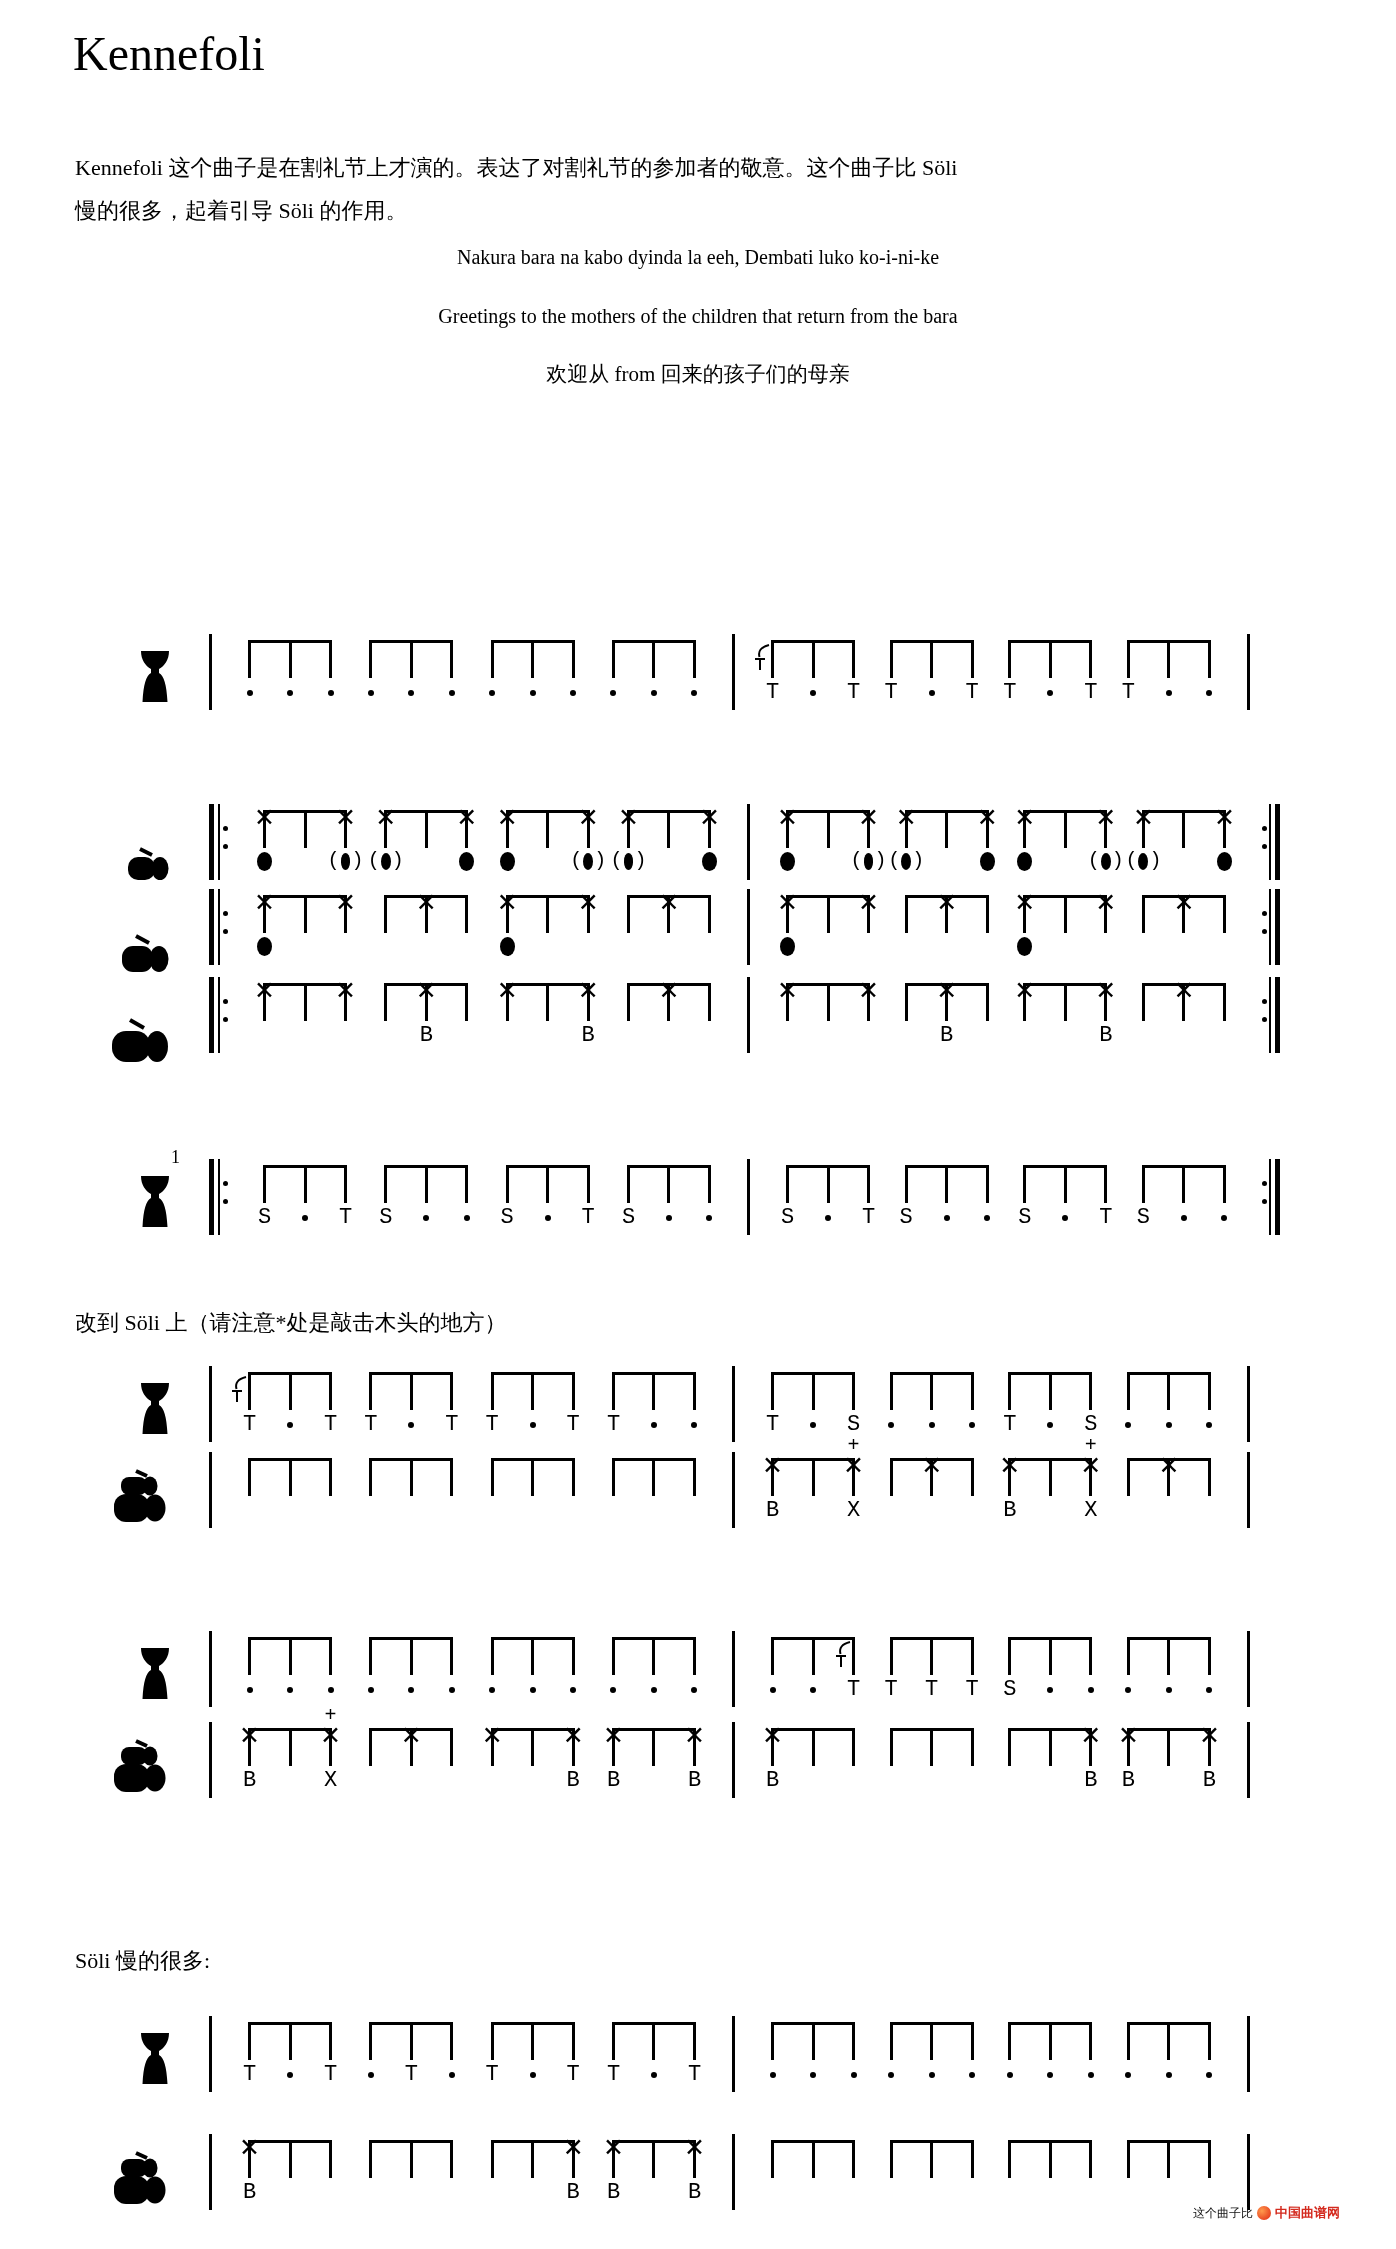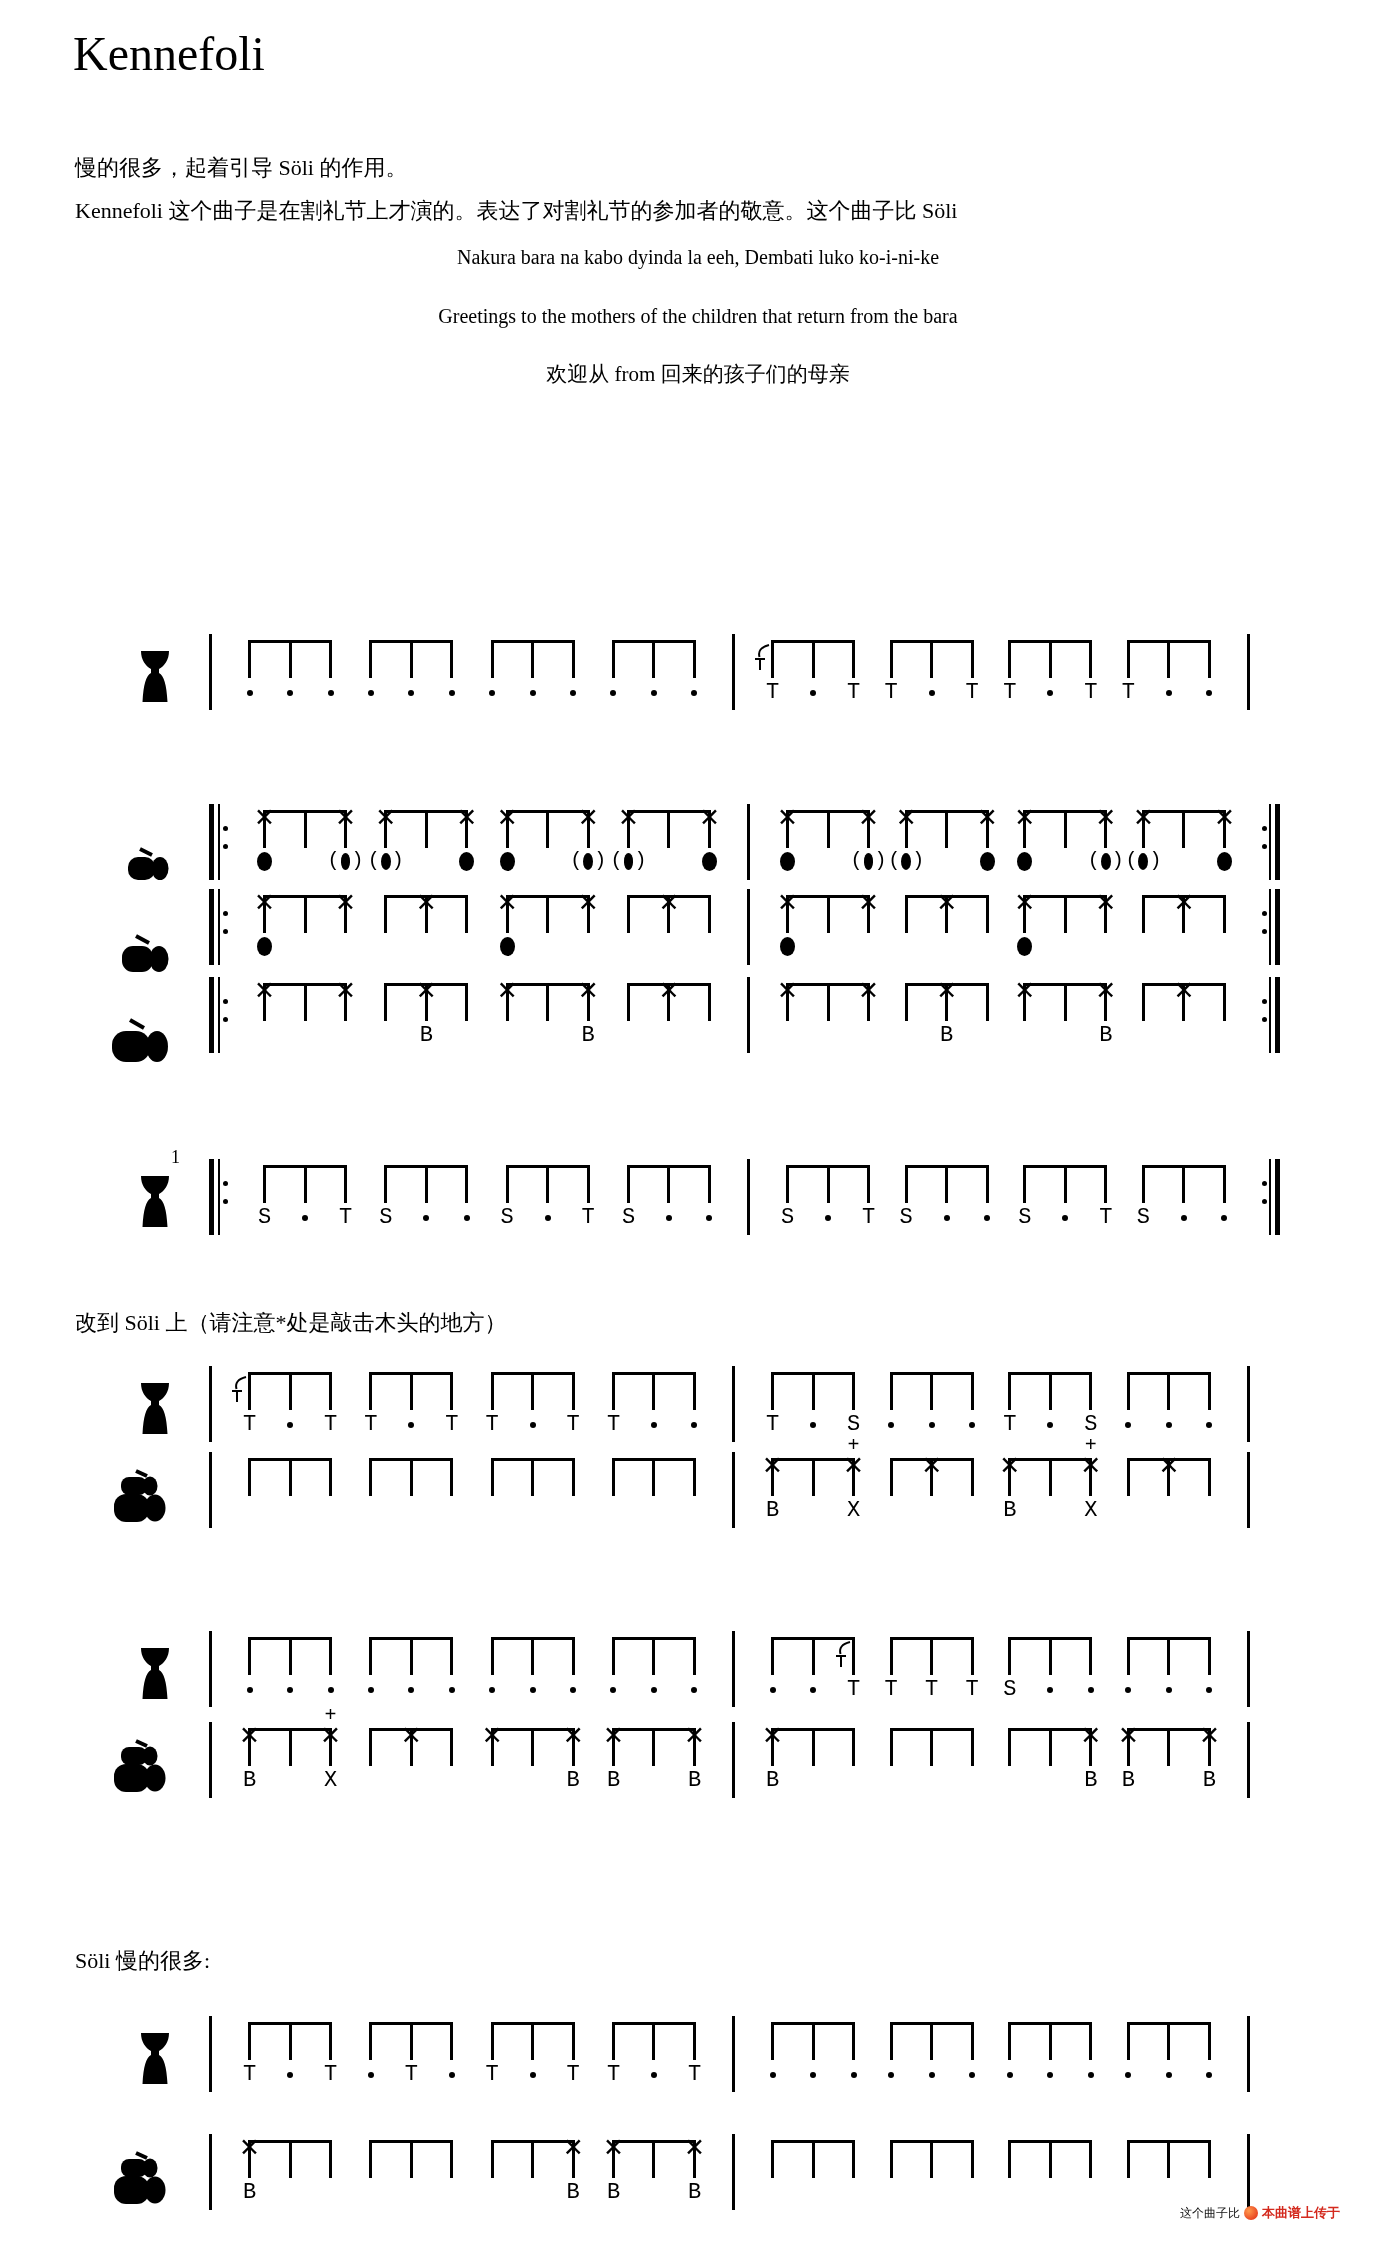--- a/index.html
+++ b/index.html
@@ -60,22 +60,22 @@
   .logo{width:14px;height:14px;border-radius:50%;display:inline-block;
         background:radial-gradient(circle at 35% 35%,#ff9a4d,#e02412);}
   .site{font-size:13px;font-weight:bold;font-family:"Liberation Sans",sans-serif;}
 </style>
 <title>Kennefoli</title></head>
 <body>
 
 <h1 class="title">Kennefoli</h1>
 
 <div class="intro">
+  <div>Kennefoli 这个曲子是在割礼节上才演的。表达了对割礼节的参加者的敬意。这个曲子比 Söli</div>
   <div>慢的很多，起着引导 Söli 的作用。</div>
-  <div>Kennefoli 这个曲子是在割礼节上才演的。表达了对割礼节的参加者的敬意。这个曲子比 Söli</div>
 </div>
 
 <div class="lyric ly1">Nakura bara na kabo dyinda la eeh, Dembati luko ko-i-ni-ke</div>
 <div class="lyric ly2">Greetings to the mothers of the children that return from the bara</div>
 <div class="lyric ly3">欢迎从 from 回来的孩子们的母亲</div>
 
 <div class="note n1">改到 Söli 上（请注意*处是敲击木头的地方）</div>
 <div class="note n2">Söli 慢的很多:</div>
 
 <div id="notation">
@@ -1415,14 +1415,14 @@
           </div>
         </div>
         <div class="bar"></div>
       </div>
     </div>
   </div>
 
 <div class="watermark">
   <span class="wm-prefix">这个曲子比</span>
   <span class="logo"></span>
-  <span class="site" style="color: rgb(212, 42, 30);">本曲谱上传于</span>
+  <span class="site" style="color: rgb(212, 42, 30);">中国曲谱网</span>
 </div>
 
 </body></html>

